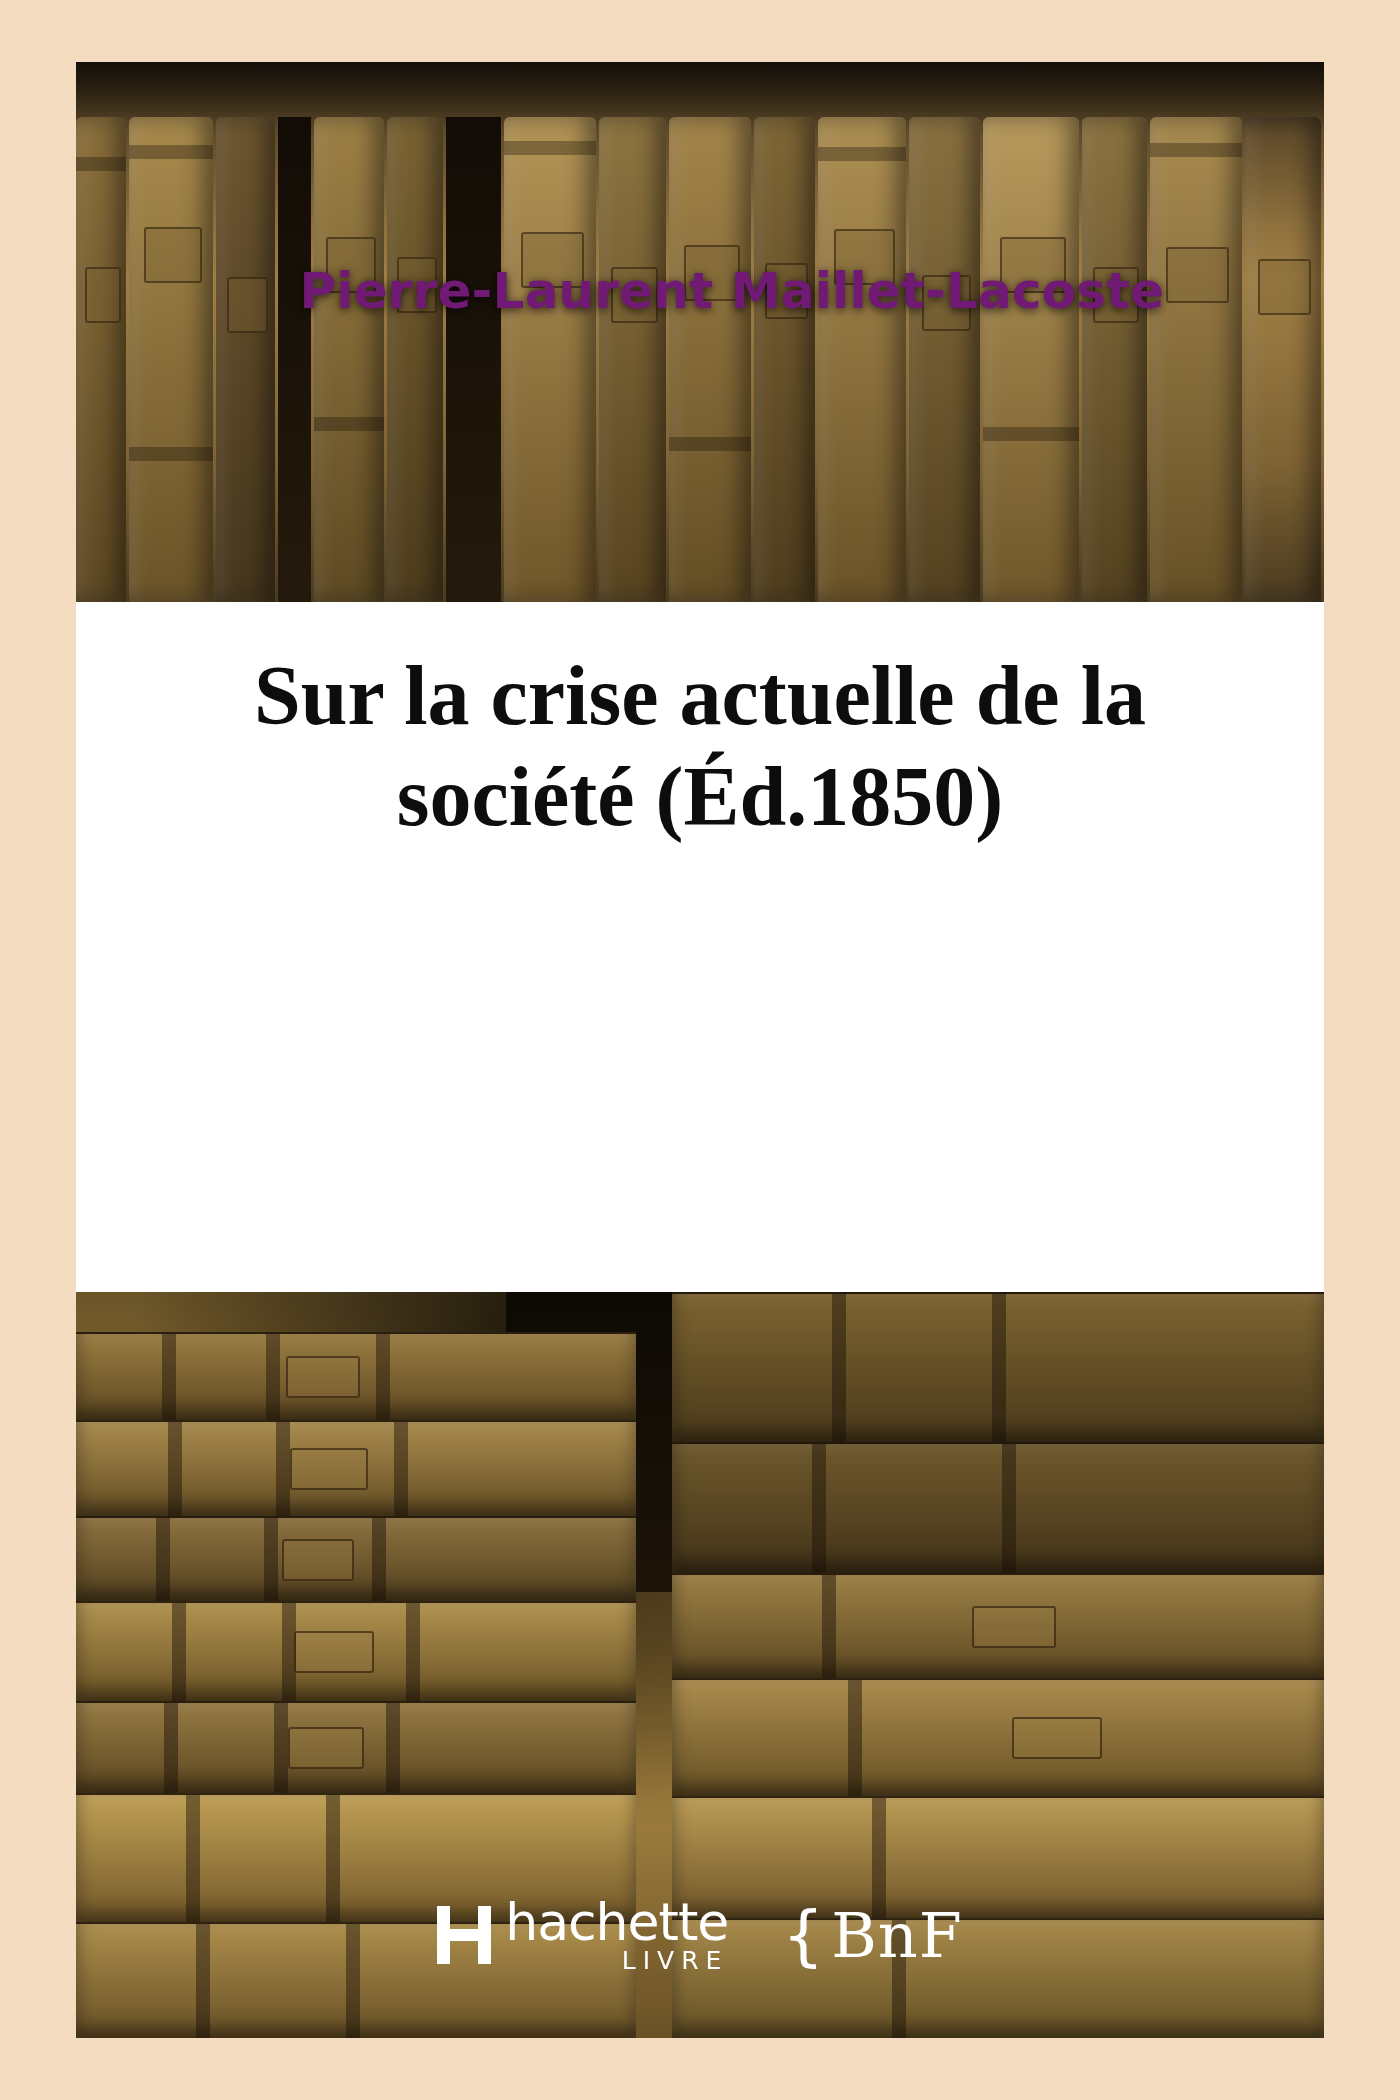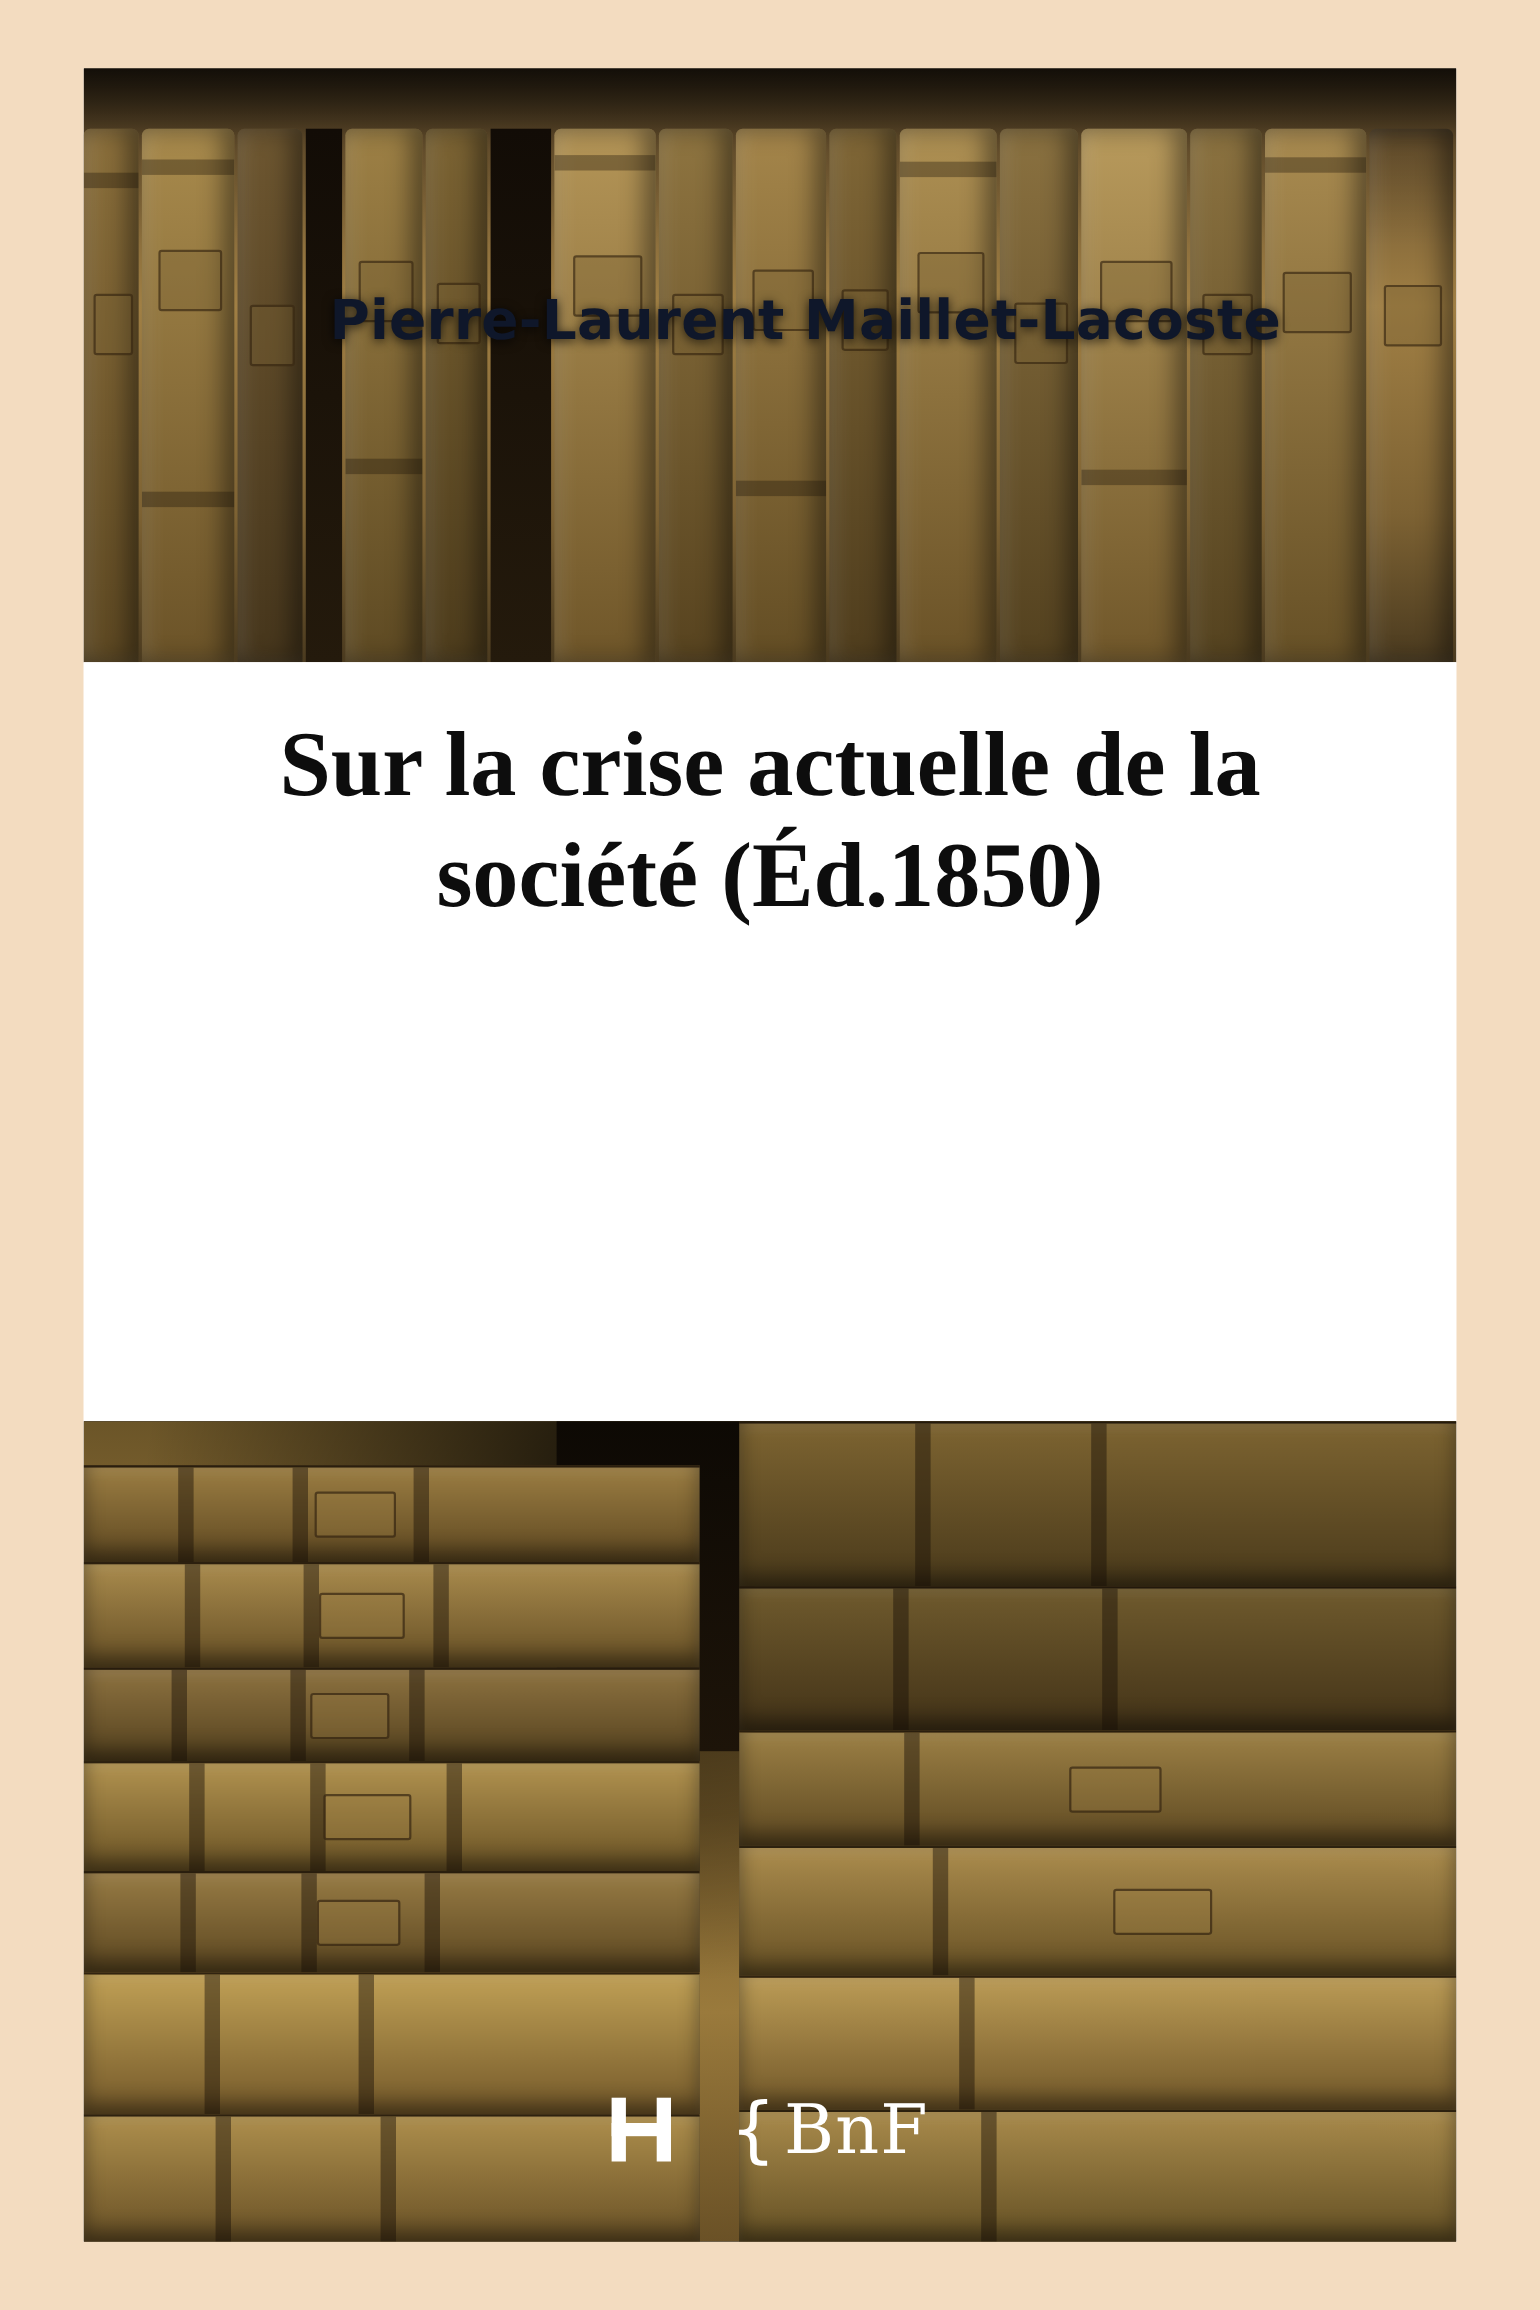--- a/index.html
+++ b/index.html
@@ -98,21 +98,21 @@
     width: 1248px;
     height: 690px;
     background: #ffffff;
   }
   .author {
     position: absolute;
     left: 0;
     top: -340px;
     width: 1312px;
     text-align: center;
-    color: #0f172a;
+    color: #701a75;
     font-family: "DejaVu Sans", sans-serif;
     font-weight: 700;
     font-size: 50px;
     letter-spacing: 0.2px;
     text-shadow: 0 2px 10px rgba(0,0,0,0.75);
   }
   .title {
     position: absolute;
     left: 118px;
     top: 44px;
@@ -380,20 +380,24 @@
         </div>
       </div>
 
       <div class="logos">
         <div class="hachette">
           <div class="h-mark">
             <div class="bar v1"></div>
             <div class="bar v2"></div>
             <div class="bar hbar"></div>
           </div>
+          <div class="h-text">
+            <div class="t1">hachette</div>
+            <div class="t2">LIVRE</div>
+          </div>
         </div>
         <div class="bnf">
           <span class="brace">{</span>
           <span>BnF</span>
         </div>
       </div>
     </div>
 
   </div>
 </div>

